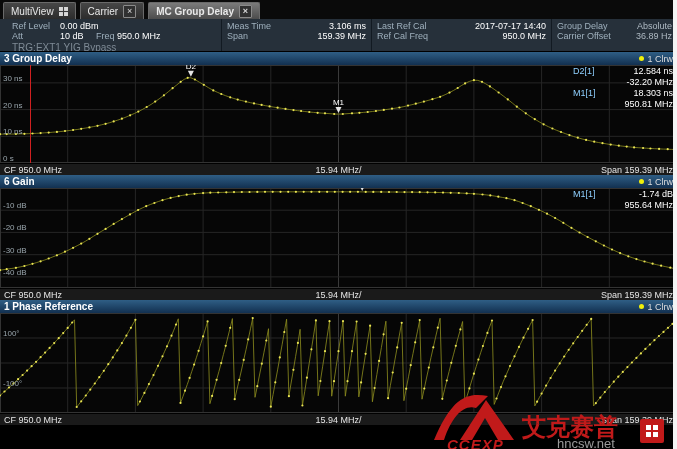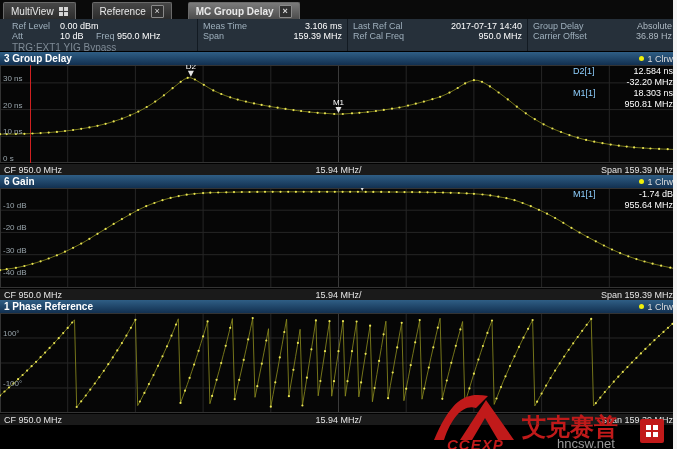--- a/index.html
+++ b/index.html
@@ -2,34 +2,34 @@
 <html><head>
 <meta charset="utf-8">
 <style>
   html,body{margin:0;padding:0;background:#000;}
   .app{position:relative;width:677px;height:449px;background:#000;overflow:hidden;
        font-family:"Liberation Sans",sans-serif;color:#fff;}
   svg text{font-family:"Liberation Sans",sans-serif;}
 
   
   .tabbar{position:absolute;top:0;left:0;right:0;height:19px;background:#0a0a0a;
-          display:flex;align-items:flex-end;gap:16px;padding:8px 0 0 3px;box-sizing:border-box;}
+          display:flex;align-items:flex-end;gap:4px;padding:8px 0 0 3px;box-sizing:border-box;}
   .tab{box-sizing:border-box;height:17px;display:flex;align-items:center;gap:5px;padding:0 7px;
        background:linear-gradient(#474747,#2c2c2c);border:1px solid #6a6a6a;border-bottom:none;
        border-radius:2px 2px 0 0;font-size:10px;color:#e8e8e8;white-space:nowrap;cursor:default;}
   .tab.active{background:linear-gradient(#7b7b7b,#4c4c4c);font-weight:bold;}
   .tab .close{width:11px;height:11px;border:1px solid #8a8a8a;background:#303030;color:#ddd;
        font-size:9px;line-height:10px;text-align:center;border-radius:1px;}
   .mv-icon{width:9px;height:9px;}
 
   
   .infobar{position:absolute;top:19px;left:0;right:0;height:33px;background:#26303a;
            display:flex;box-sizing:border-box;border-bottom:1px solid #000;font-size:9px;}
   .icol{box-sizing:border-box;padding:2px 5px 0 5px;border-right:1px solid #121a22;line-height:10px;overflow:hidden;}
-  .icol1{width:198px;padding-left:12px;}.icol2{width:150px;}.icol3{width:180px;text-align:center;}.icol4{flex:1;border-right:none;}
+  .icol1{width:222px;padding-left:12px;}.icol2{width:150px;}.icol3{width:180px;text-align:center;}.icol4{flex:1;border-right:none;}
   .irow{display:flex;justify-content:space-between;gap:6px;white-space:nowrap;}
   .irow.plain{display:block;}
   .lbl{color:#9fb0bd;}
   .val{color:#fff;}
   .val.dim{color:#aeb9c2;}
   .w48{display:inline-block;width:48px;}
   .w40{display:inline-block;width:36px;}
   .trg{font-size:10px;color:#7e8a95;margin-top:2px;white-space:nowrap;}
 
   
@@ -78,21 +78,21 @@
     <div class="tab">
       <span>MultiView</span>
       <svg class="mv-icon" viewBox="0 0 10 10">
         <rect x="0" y="0" width="4.4" height="4.4" fill="#d8d8d8"></rect>
           <rect x="5.6" y="0" width="4.4" height="4.4" fill="#d8d8d8"></rect>
         <rect x="0" y="5.6" width="4.4" height="4.4" fill="#d8d8d8"></rect>
           <rect x="5.6" y="5.6" width="4.4" height="4.4" fill="#d8d8d8"></rect>
       </svg>
     </div>
     <div class="tab">
-      <span>Reference</span>
+      <span>Carrier</span>
       <span class="close">×</span>
     </div>
     <div class="tab active">
       <span>MC Group Delay</span>
       <span class="close">×</span>
     </div>
   </div>
 
   <div class="infobar">
     <div class="icol icol1">

